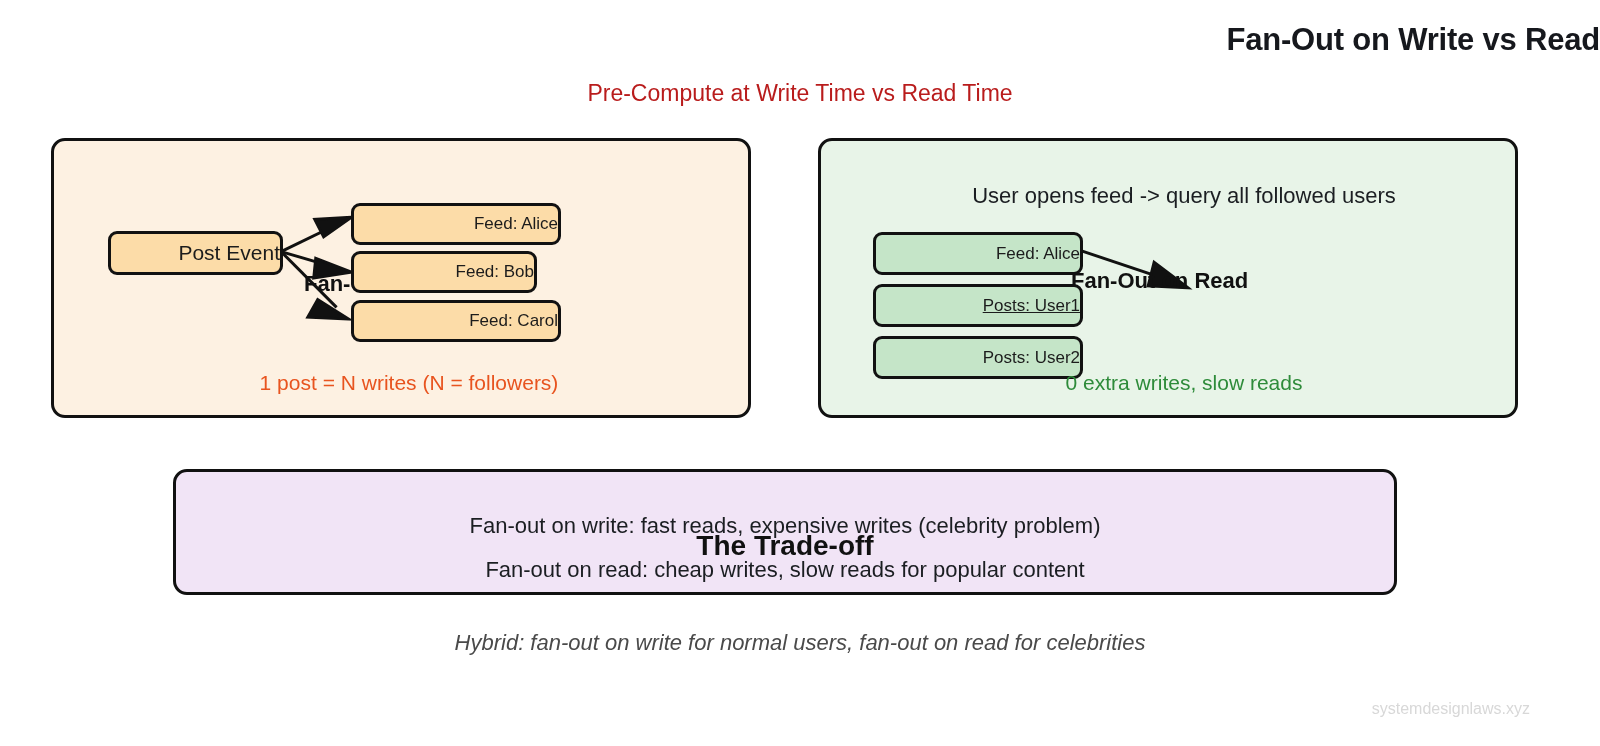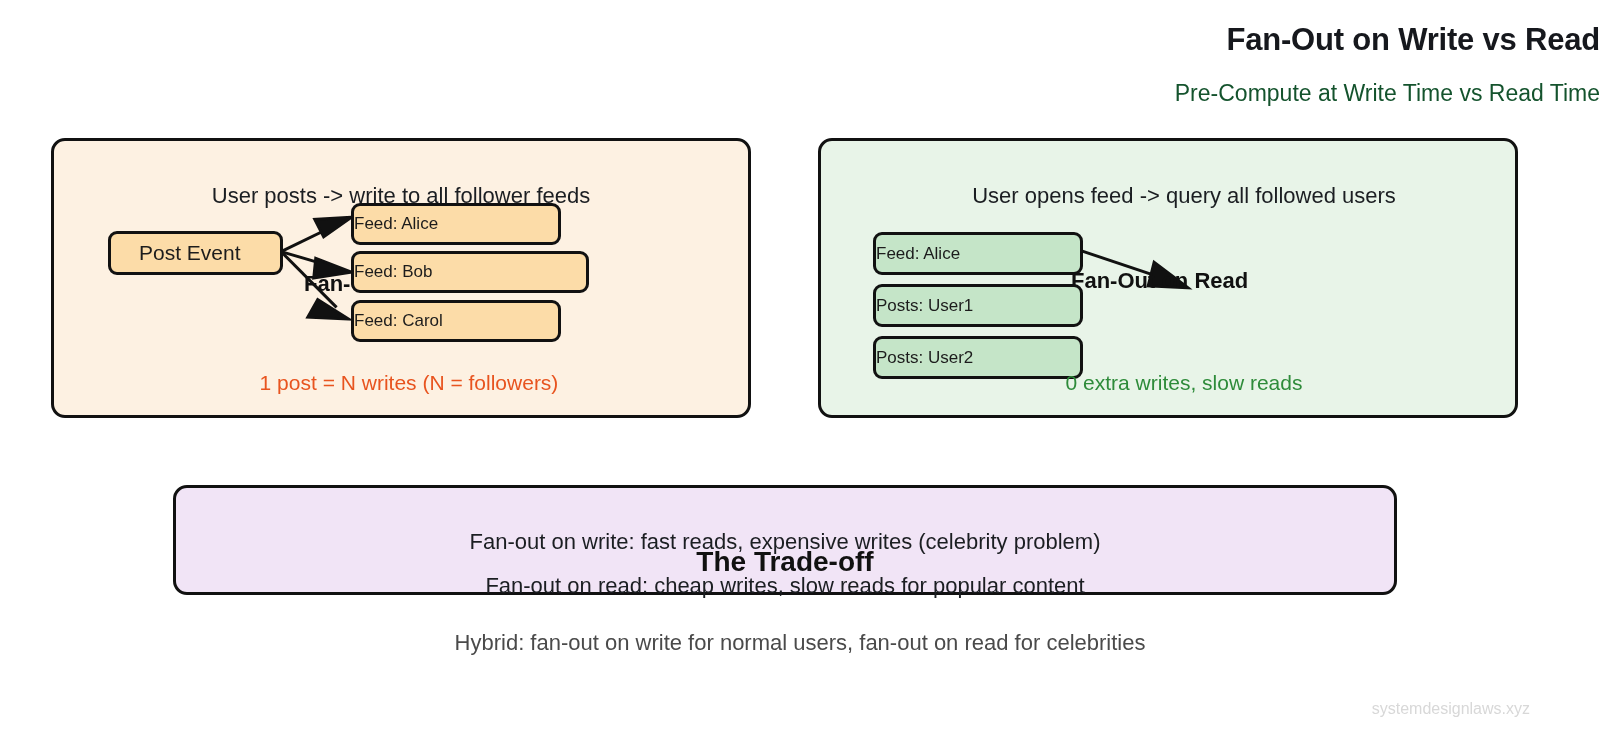--- a/index.html
+++ b/index.html
@@ -25,24 +25,24 @@
     text-align: right;
     font-size: 31px;
     font-weight: bold;
     letter-spacing: -0.2px;
     color: #16181d;
   }
   #page-subtitle {
     position: absolute;
     left: 0; top: 80px;
     width: 1600px;
-    text-align: right;
+    text-align: center;
     font-size: 23px;
     font-weight: normal;
-    color: #14532d;
+    color: #b91c1c;
   }
 
   
   .panel {
     position: absolute;
     border: 3px solid #111111;
     border-radius: 14px;
     box-sizing: border-box;
   }
   #panel-write {
@@ -51,23 +51,22 @@
     background: #FDF1E2;
   }
   #panel-read {
     left: 818px; top: 138px;
     width: 700px; height: 280px;
     background: #E8F4E8;
     padding-left: 16px;
   }
   #panel-tradeoff {
     left: 173px; top: 469px;
-    width: 1224px; height: 110px;
+    width: 1224px; height: 126px;
     background: #F1E4F6;
-    margin-top: 16px;
   }
 
   .panel-heading {
     position: absolute;
     top: 42px;
     width: 100%;
     text-align: center;
     font-size: 22px;
     color: #1b1e22;
     white-space: nowrap;
@@ -85,57 +84,58 @@
   #caption-read  { color: #2E8B3A; }
 
   
   .node {
     position: absolute;
     border: 3px solid #111111;
     border-radius: 9px;
     box-sizing: border-box;
     display: flex;
     align-items: center;
-    justify-content: flex-start;
+    justify-content: flex-end;
     white-space: nowrap;
   }
   .node-orange { background: #FCDCA8; }
   .node-green  { background: #C5E5C8; }
 
   #node-post-event {
     left: 54px; top: 90px;
     width: 175px; height: 44px;
     font-size: 21px;
     padding-left: 28px;
   }
   #node-feed-alice {
     left: 297px; top: 62px;
     width: 210px; height: 42px;
     font-size: 17px;
   }
   #node-feed-bob {
     left: 297px; top: 110px;
-    width: 238px; height: 42px;
+    width: 186px; height: 42px;
     font-size: 17px;
   }
   #node-feed-carol {
     left: 297px; top: 159px;
     width: 210px; height: 42px;
     font-size: 17px;
   }
 
   #node-r-feed-alice {
     left: 52px; top: 91px;
     width: 210px; height: 43px;
     font-size: 17px;
   }
   #node-r-posts-user1 {
     left: 52px; top: 143px;
     width: 210px; height: 43px;
     font-size: 17px;
+    text-decoration: underline;
   }
   #node-r-posts-user2 {
     left: 52px; top: 195px;
     width: 210px; height: 43px;
     font-size: 17px;
   }
 
   
   .edge-layer {
     position: absolute;
@@ -182,38 +182,38 @@
     white-space: nowrap;
   }
 
   
   #footer-note {
     position: absolute;
     left: 0; top: 630px;
     width: 1600px;
     text-align: center;
     font-size: 22px;
+    font-style: italic;
     color: #4a4a4a;
   }
   #watermark {
     position: absolute;
     right: 70px; top: 700px;
     font-size: 16px;
     color: #d8d8d8;
   }
 </style>
 </head>
 <body>
 
 <div id="page-title">Fan-Out on Write vs Read</div>
 <div id="page-subtitle">Pre-Compute at Write Time vs Read Time</div>
 
 <div class="panel" id="panel-write">
 
-  <div class="panel-heading">User posts -&gt; write to all follower feeds</div>
 
   <svg class="edge-layer" viewBox="0 0 700 280" preserveAspectRatio="none">
     <g stroke="#111111" stroke-width="3" fill="#111111">
 
       <line x1="229" y1="113" x2="288" y2="84"></line>
       <polygon points="300,78 263,80 272,98"></polygon>
 
       <line x1="229" y1="113" x2="286" y2="130"></line>
       <polygon points="300,134 264,120 262,140"></polygon>
 

